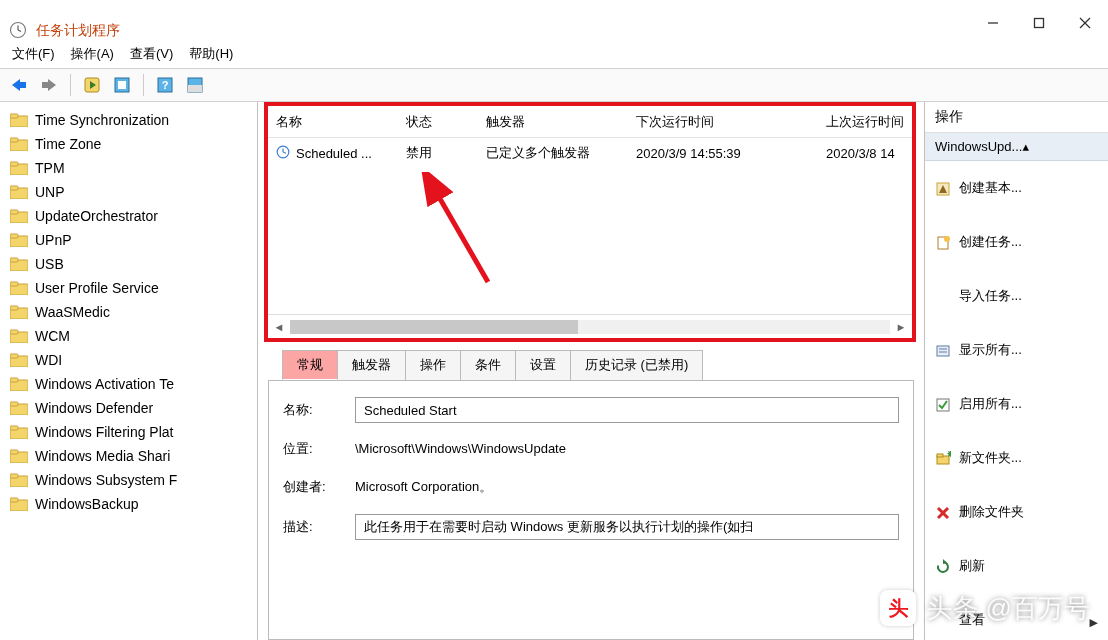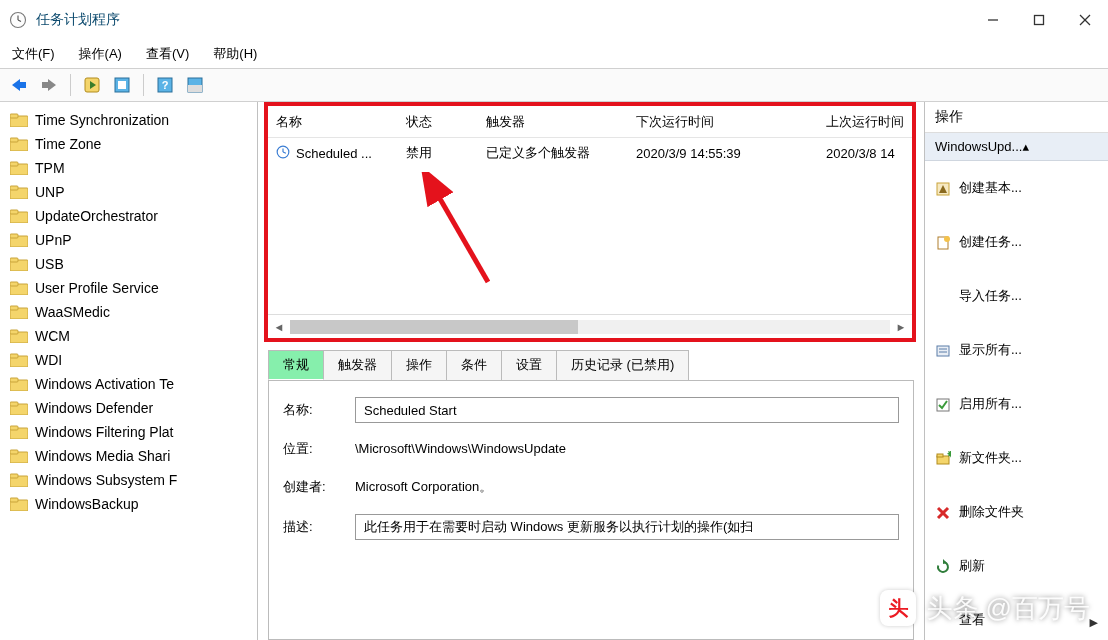--- a/index.html
+++ b/index.html
@@ -10,41 +10,41 @@
       background: #fff;
       color: #000;
       position: relative;
       width: 1108px;
       height: 640px;
       overflow: hidden;
     }
     .titlebar {
       height: 40px;
       display: flex;
-      align-items: center;
+      align-items: flex-end;
       padding: 0 0 0 8px;
       background: #fff;
-      color: #0c4a6e;
+      color: #c2410c;
     }
     .titlebar .app-icon {
       width: 20px; height: 20px; margin-right: 8px;
       display: inline-flex; align-items: center; justify-content: center;
     }
     .titlebar .title { flex: 1; font-size: 14px; }
     .win-controls { display: flex; }
     .win-btn {
       width: 46px; height: 35px;
       display: flex; align-items: center; justify-content: center;
       font-size: 14px; color: #555;
     }
     .menubar {
       height: 28px;
       display: flex;
       align-items: center;
-      gap: 24px;
+      gap: 16px;
       padding: 0 12px;
       font-size: 13px;
     }
     .menubar .mitem { cursor: default; }
     .toolbar {
       height: 34px;
       border-top: 1px solid #d0d0d0;
       border-bottom: 1px solid #d0d0d0;
       display: flex;
       align-items: center;
@@ -161,24 +161,25 @@
       font-size: 13px;
     }
     .detail-tab {
       padding: 5px 14px;
       border: 1px solid #bbb;
       background: #f5f5f5;
       border-bottom: none;
       margin-right: -1px;
     }
     .detail-tab.active {
-      background: #86efac;
+      background: #fca5a5;
       border-bottom: 1px solid #fff;
       position: relative;
       z-index: 2;
+      margin-left: 14px;
     }
     .detail-panel {
       border: 1px solid #bbb;
       margin: 0 10px;
       flex: 1;
       padding: 16px 14px;
       font-size: 13px;
       background: #fff;
     }
     .frow {

